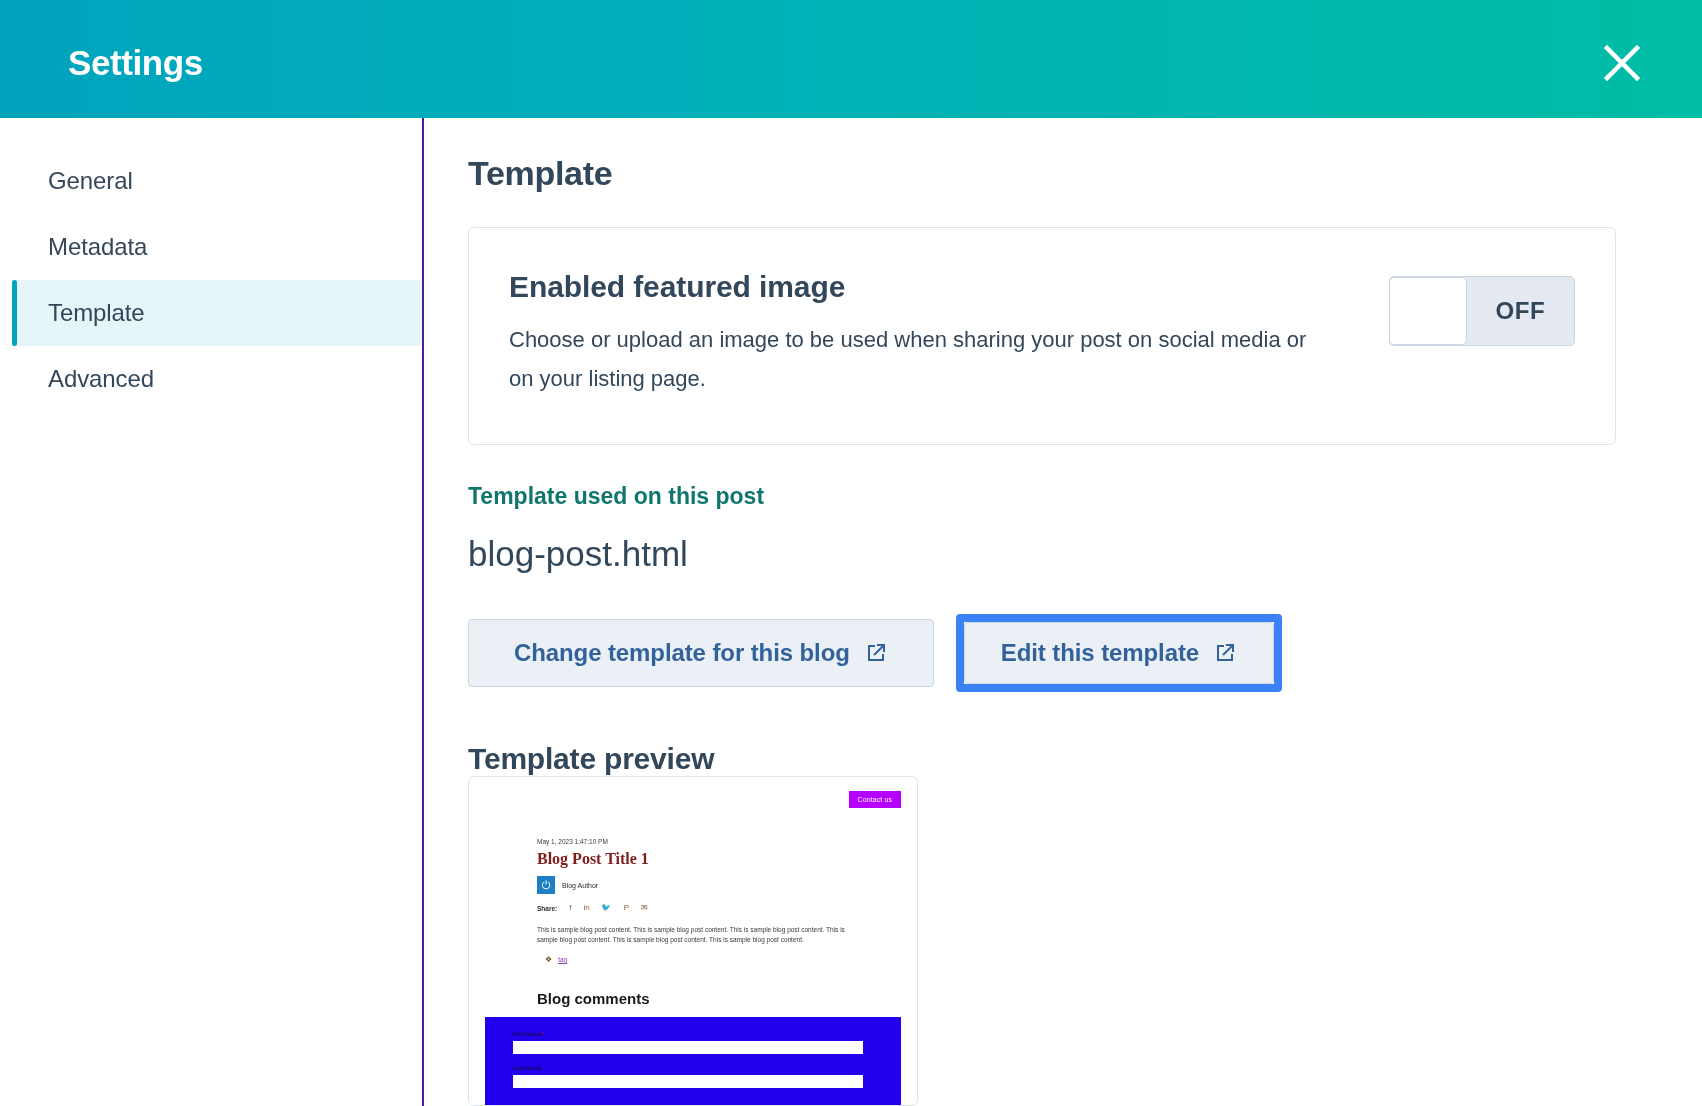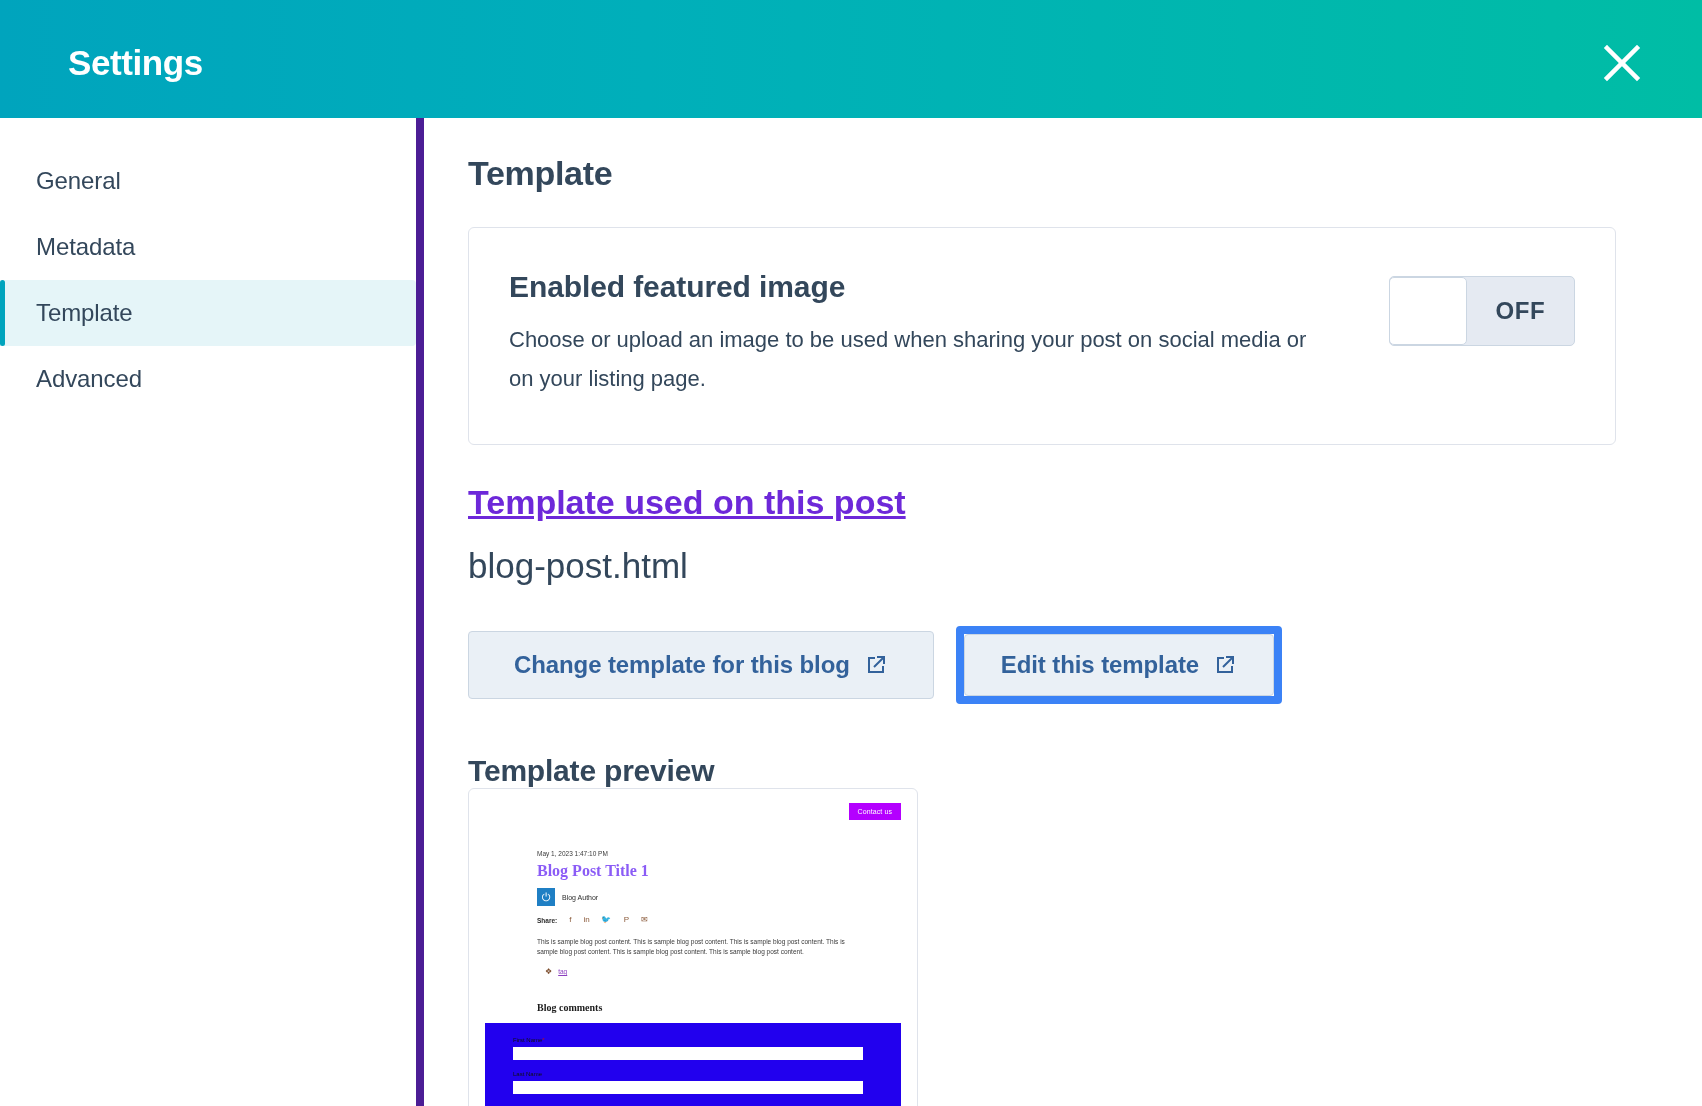--- a/index.html
+++ b/index.html
@@ -51,23 +51,24 @@
     flex: 1 1 auto;
     display: flex;
     min-height: 0;
     background: #ffffff;
   }
 
   
   .sidebar {
     flex: 0 0 424px;
     width: 424px;
-    border-right: 8px solid #4c1d95;
+    border-right: 2px solid #4c1d95;
     padding-top: 30px;
     background: #ffffff;
+    padding-left: 12px;
   }
   .nav-item {
     position: relative;
     height: 66px;
     display: flex;
     align-items: center;
     padding-left: 36px;
     cursor: pointer;
     border-radius: 0 4px 4px 0;
   }
@@ -153,25 +154,24 @@
     flex: 1 1 auto;
     text-align: center;
     font-size: 24px;
     font-weight: 700;
     color: #33475B;
     letter-spacing: 0.6px;
   }
 
   
   .section-heading {
-    font-size: 34px;
-    font-weight: 700;
-    color: #6d28d9;
+    font-size: 23px;
+    font-weight: 700;
+    color: #0f766e;
     margin-bottom: 24px;
-    text-decoration: underline;
   }
   .template-name {
     font-size: 35px;
     color: #33475B;
     margin-bottom: 40px;
   }
 
   
   .btn-row {
     display: flex;
@@ -231,21 +231,21 @@
     padding: 5px 9px;
     letter-spacing: 0.1px;
     cursor: pointer;
   }
   .preview-body { padding-left: 52px; padding-right: 36px; }
   .pv-date { font-size: 6.5px; color: #3a3a3a; margin-bottom: 5px; }
   .pv-title {
     font-family: "Liberation Serif", serif;
     font-size: 16px;
     font-weight: 700;
-    color: #8b5cf6;
+    color: #7f1d1d;
     margin-bottom: 8px;
   }
   .pv-author-row { display: flex; align-items: center; gap: 7px; margin-bottom: 10px; }
   .pv-avatar {
     width: 18px; height: 18px;
     background: #1F7FC4;
     display: flex; align-items: center; justify-content: center;
     color: #ffffff; font-size: 11px; line-height: 1;
   }
   .pv-author { font-size: 7px; color: #2c2c2c; }
@@ -255,22 +255,22 @@
   .pv-content {
     font-size: 6.5px;
     line-height: 1.55;
     color: #3a3a3a;
     margin-bottom: 10px;
   }
   .pv-tag-row { display: flex; align-items: center; gap: 6px; padding-left: 8px; margin-bottom: 26px; }
   .pv-tag-icon { color: #7a4a2a; font-size: 8px; }
   .pv-tag-link { font-size: 6.5px; color: #8c3fbf; text-decoration: underline; }
   .pv-comments-title {
-    font-family: Liberation Serif, serif;
-    font-size: 10px;
+    font-family: Liberation Sans, sans-serif;
+    font-size: 15px;
     font-weight: 700;
     color: #1b1b1b;
     margin-bottom: 10px;
   }
   .pv-form {
     background: #2200EE;
     padding: 14px 14px 14px 14px;
     margin-left: 0;
   }
   .pv-field-label { font-size: 6px; color: #101010; margin-bottom: 4px; padding-left: 14px; }

